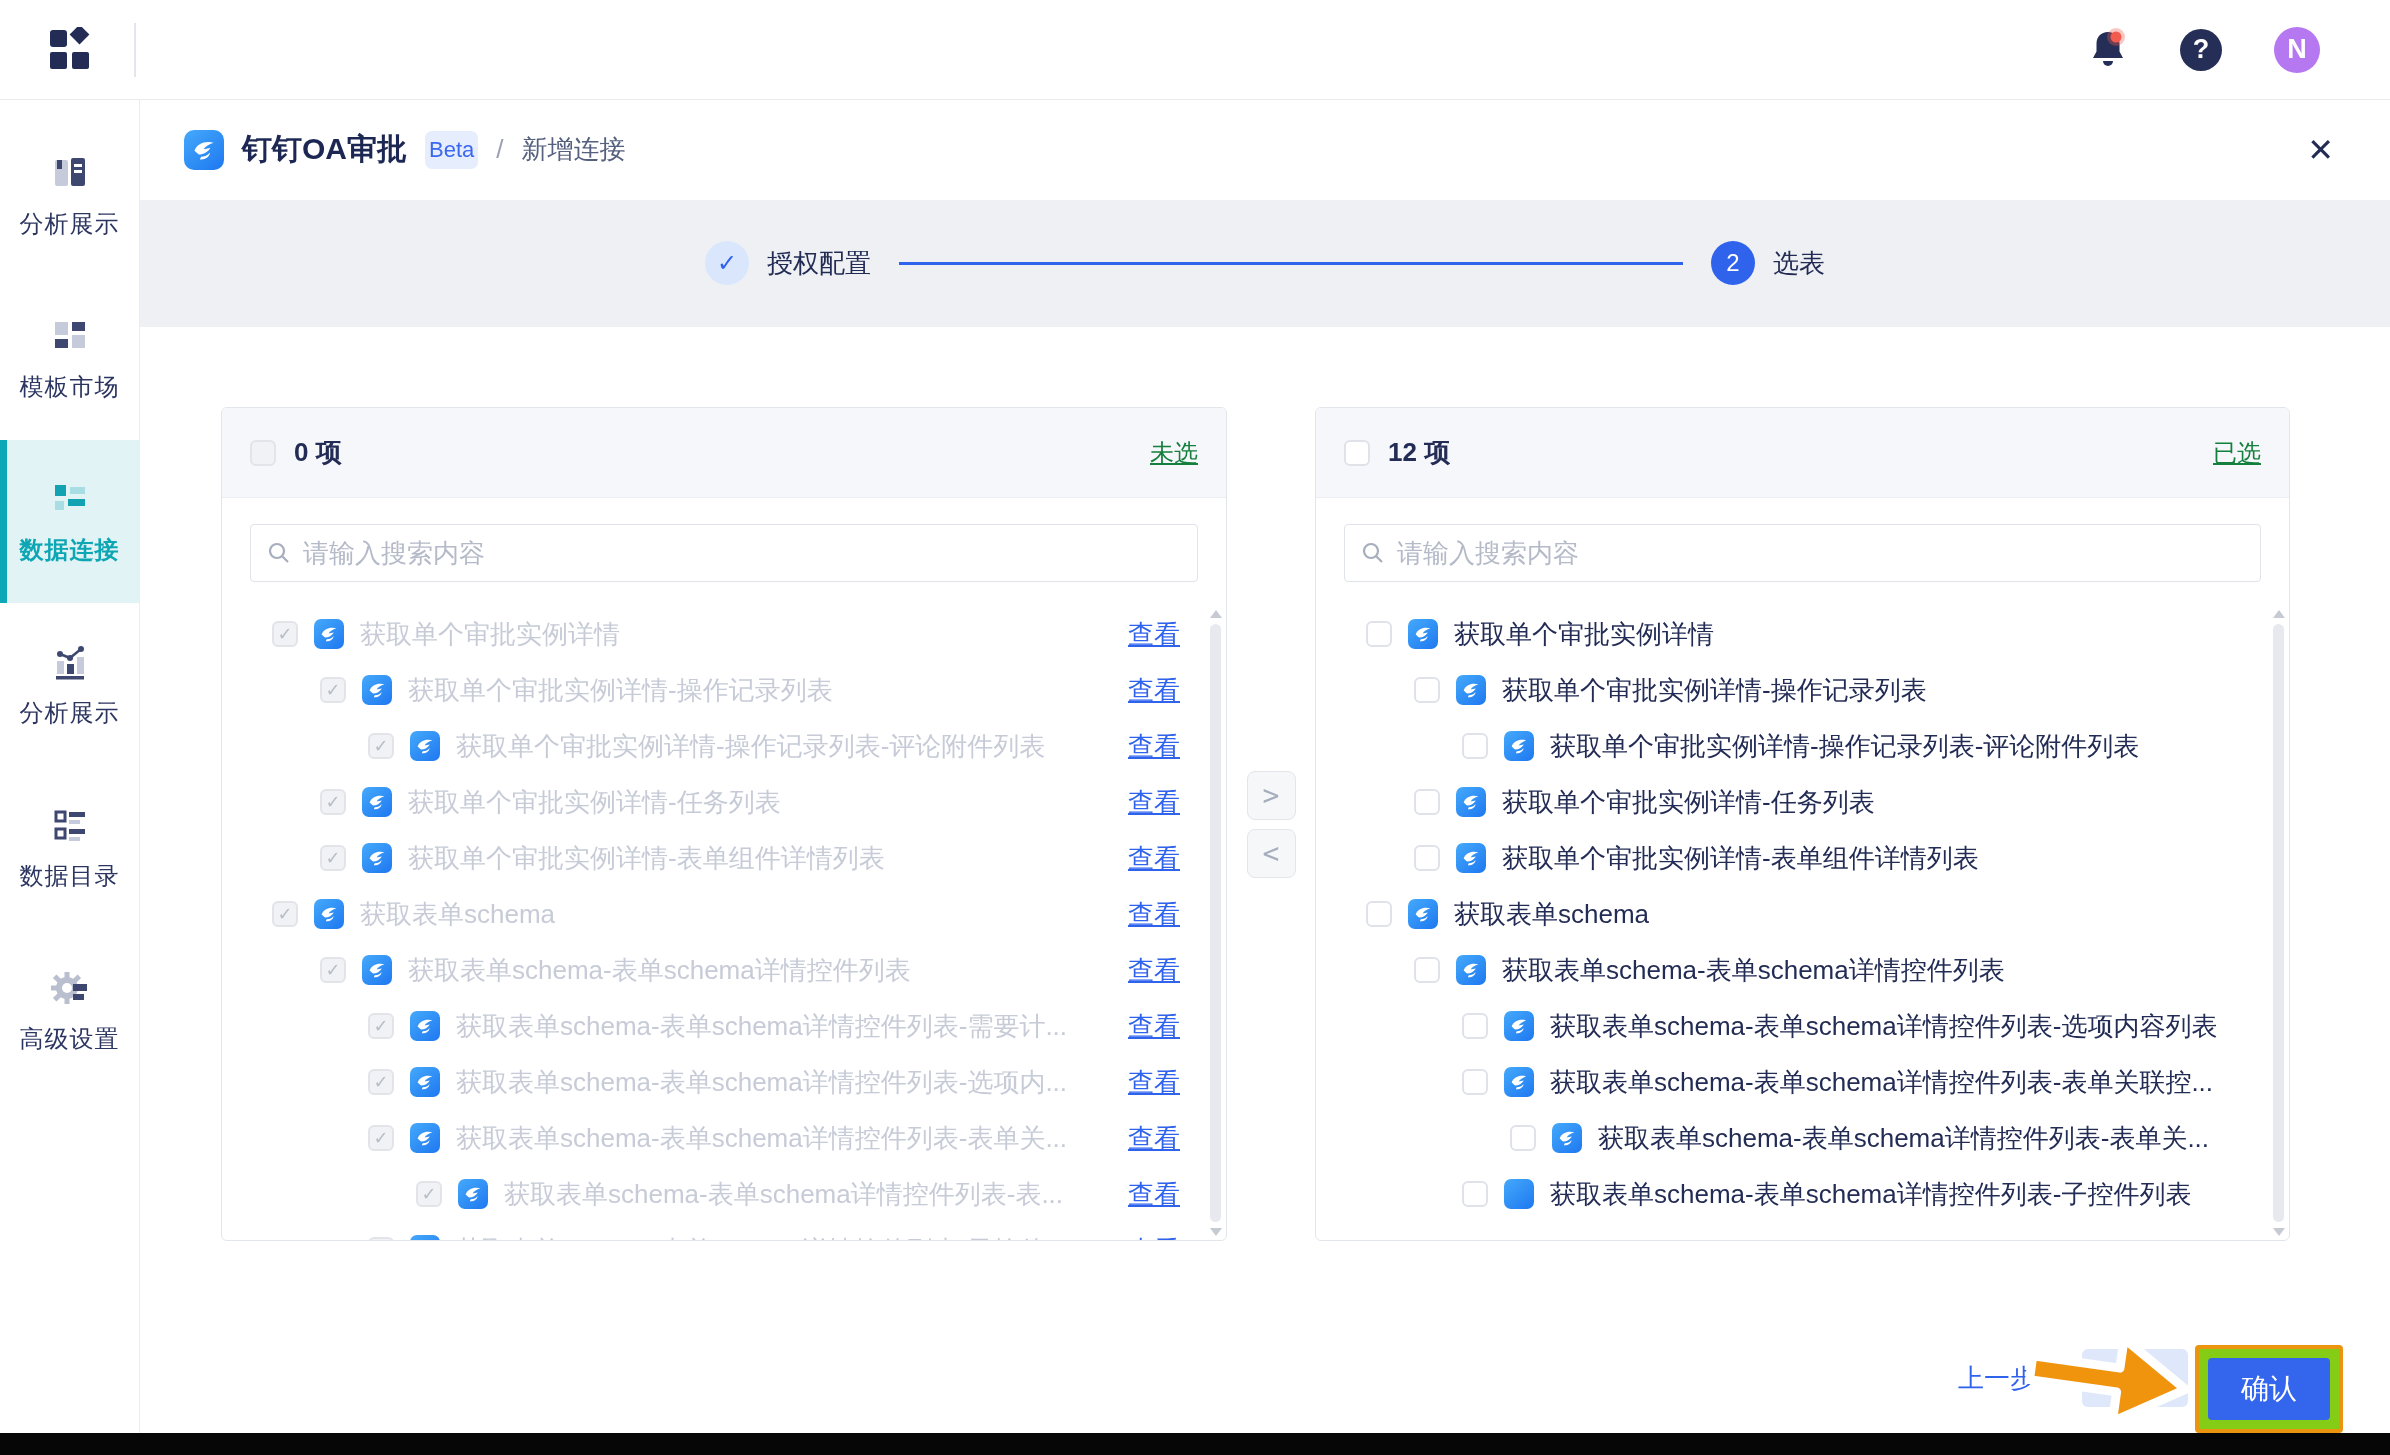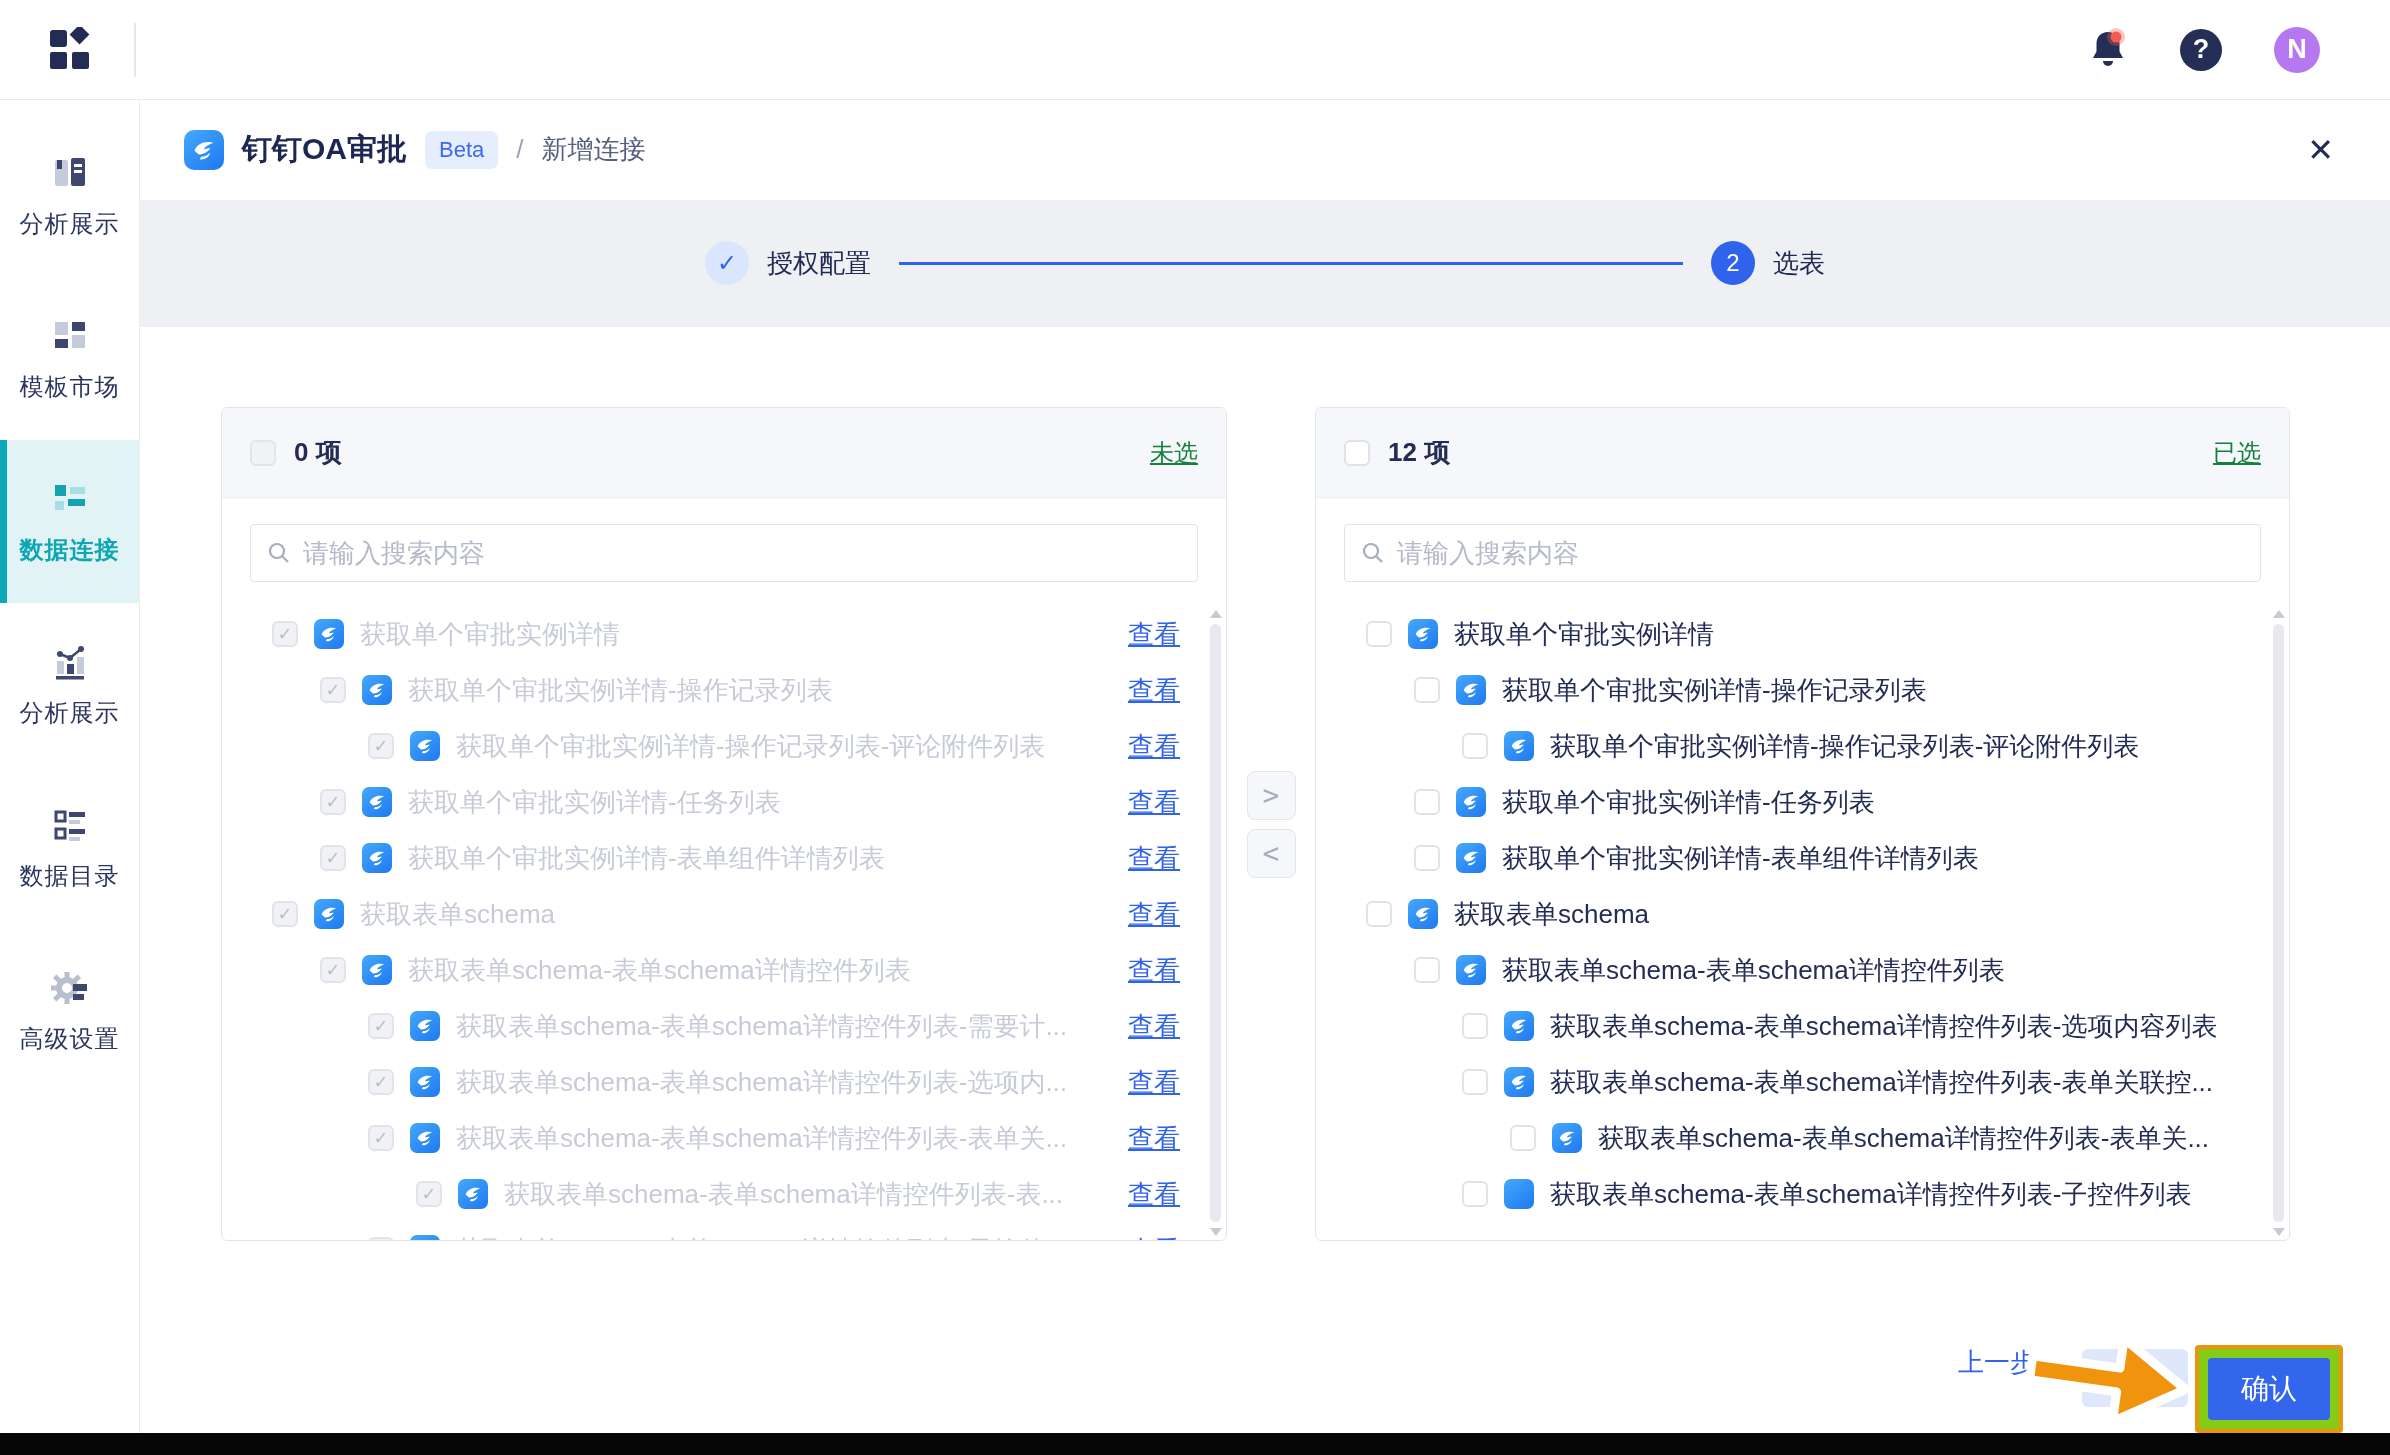--- a/index.html
+++ b/index.html
@@ -27,21 +27,21 @@
   .side-item.active { background:#e2f3f5; }
   .side-item.active::before { content:""; position:absolute; left:0; top:0; bottom:0; width:7px; background:#0ca8b8; }
   .side-item.active .lbl { color:#0da6b4; font-weight:bold; }
 
   
   .modal { flex:1; display:flex; flex-direction:column; background:#fff; }
   .modal-header { height:100px; display:flex; align-items:center; padding:0 56px 0 44px; position:relative; }
   .ding { border-radius:7px; background:linear-gradient(140deg,#45a9fb 0%,#1e78f0 100%); display:flex; align-items:center; justify-content:center; flex:none; width:30px; height:30px; }
   .ding.lg { width:40px; height:40px; border-radius:10px; }
   .modal-title { font-size:30px; font-weight:bold; color:#1d2753; margin-left:18px; }
-  .beta-badge { margin-left:18px; background:#e6eefe; color:#3b68ef; font-size:22px; padding:6px 14px; border-radius:7px; }
+  .beta-badge { margin-left:18px; background:#e6eefe; color:#3b68ef; font-size:22px; padding:6px 4px; border-radius:7px; }
   .crumb-sep { margin:0 18px; color:#9aa0b4; font-size:26px; }
   .crumb { color:#555f7e; font-size:26px; }
   .close-btn { position:absolute; right:56px; top:50%; transform:translateY(-50%); font-size:32px; color:#232c54; cursor:pointer; line-height:1; }
 
   
   .stepper-band { height:128px; background:#eef0f3; display:flex; align-items:center; justify-content:center; }
   .stepper { display:flex; align-items:center; }
   .step-circle { width:44px; height:44px; border-radius:50%; display:flex; align-items:center; justify-content:center; flex:none; }
   .step-circle.done { background:#d9e6fc; color:#2f63ec; font-size:24px; font-weight:bold; }
   .step-circle.active { background:#2f63ec; color:#fff; font-size:24px; }
@@ -75,21 +75,21 @@
   .sb .arr-up, .sb .arr-dn { position:absolute; left:50%; transform:translateX(-50%); width:0; height:0; border-left:6px solid transparent; border-right:6px solid transparent; }
   .sb .arr-up { top:2px; border-bottom:8px solid #c6cad2; }
   .sb .arr-dn { bottom:2px; border-top:8px solid #c6cad2; }
   .sb .thumb { position:absolute; left:2px; width:11px; top:16px; bottom:16px; background:#e7e9ee; border-radius:6px; }
 
   .transfer-col { width:88px; flex:none; display:flex; flex-direction:column; align-items:center; justify-content:center; gap:9px; }
   .transfer-btn { width:49px; height:49px; border:1px solid #e2e5ea; background:#f6f7f9; border-radius:8px; display:flex; align-items:center; justify-content:center; font-size:28px; color:#a6adbc; cursor:pointer; font-family:"DejaVu Sans Mono",monospace; }
 
   
   .footer { flex:1; display:flex; align-items:flex-start; justify-content:flex-end; padding:104px 47px 0 0; position:relative; }
-  .prev-link { font-size:26px; color:#2f63ec; margin-right:46px; cursor:pointer; }
+  .prev-link { font-size:26px; color:#2f63ec; margin-right:46px; margin-top:16px; cursor:pointer; }
   .cancel-btn { width:106px; height:58px; background:#dfe8fa; color:#3d6aee; font-size:26px; border:none; border-radius:6px; margin-right:7px; margin-top:4px; cursor:pointer; font-family:inherit; }
   .confirm-frame { border:4px solid #eb9410; background:#84cc16; padding:9px; border-radius:4px; }
   .confirm-btn { width:122px; height:62px; background:#3365ed; color:#fff; font-size:28px; border:none; border-radius:4px; cursor:pointer; font-family:inherit; }
 
   .anno-arrow { position:absolute; left:2018px; top:1322px; width:200px; height:120px; transform:rotate(8deg); z-index:10; pointer-events:none; }
 
   .bottom-bar { height:22px; background:#060606; }
 </style>
 </head>
 <body>

